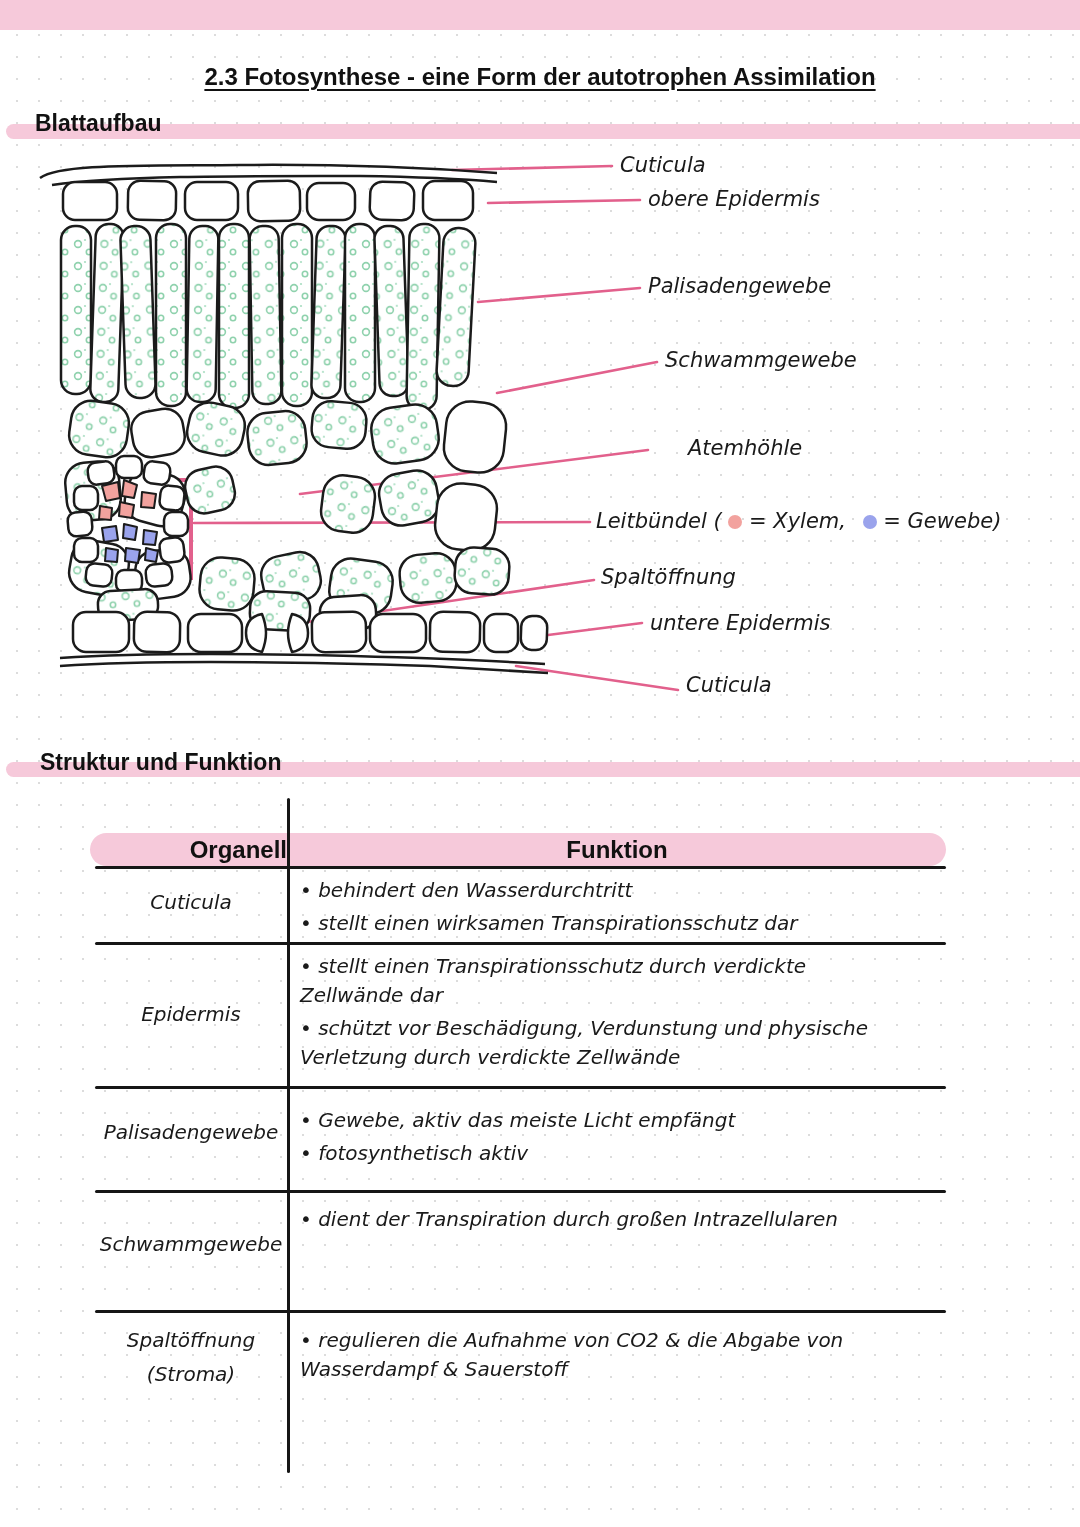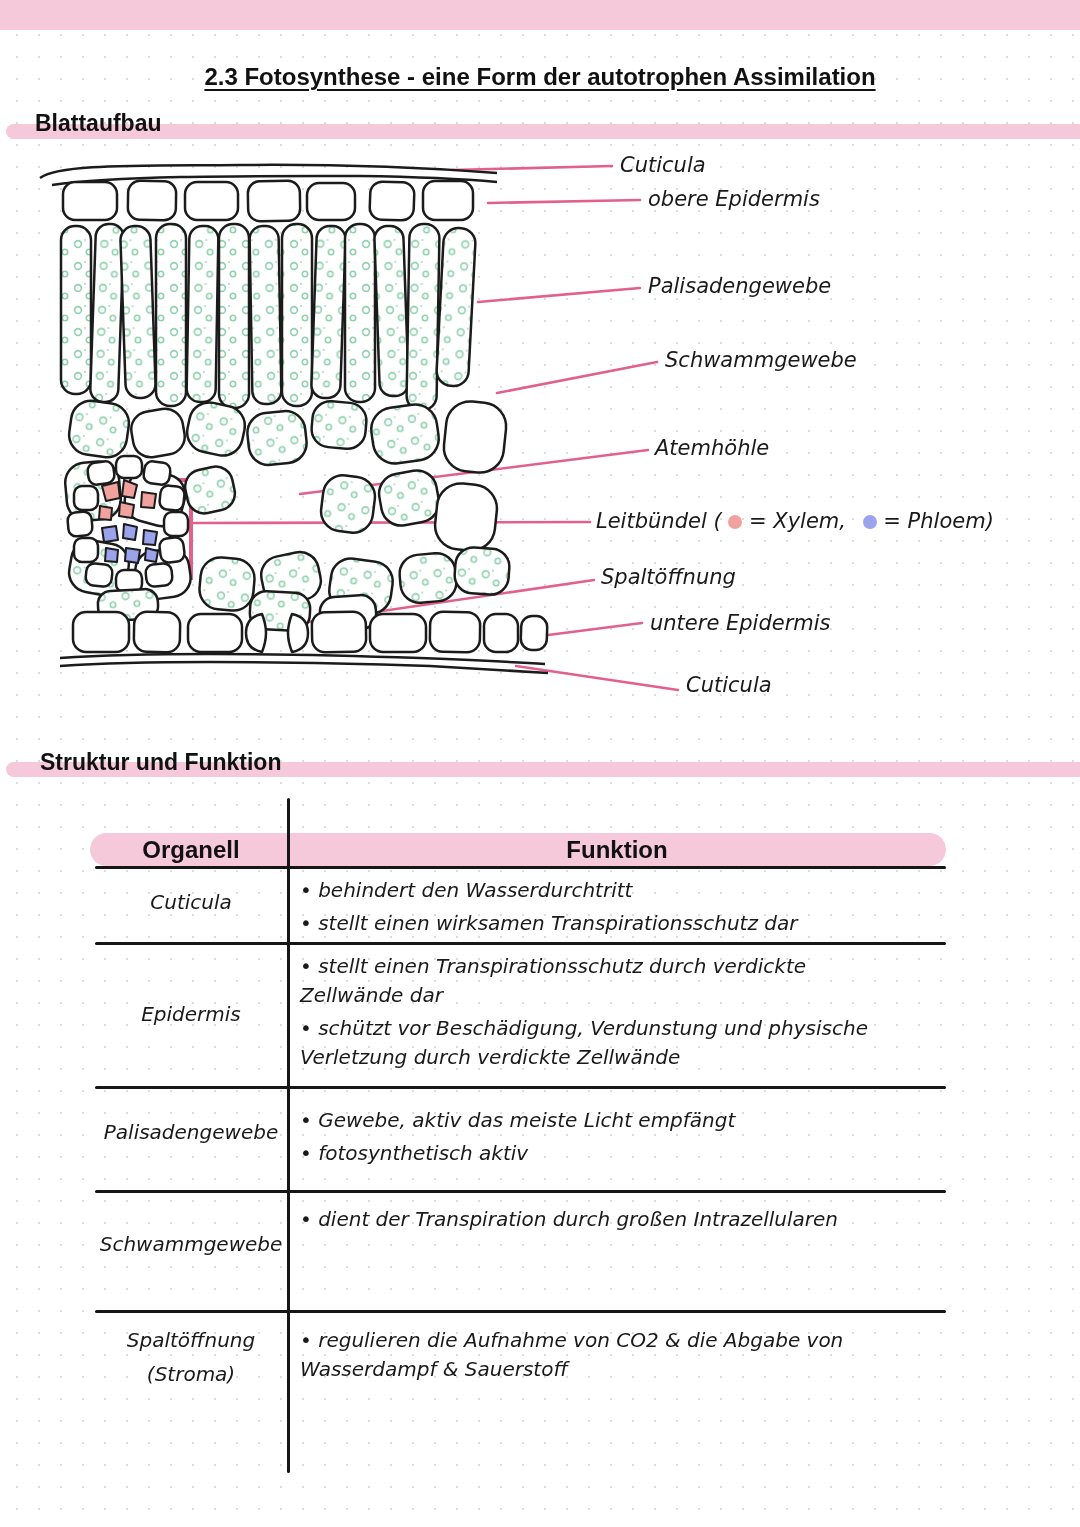--- a/index.html
+++ b/index.html
@@ -188,37 +188,37 @@
         <path d="M60,508 C150,502 300,504 420,508 C470,510 515,512 545,514"></path>
         <path d="M60,516 C150,510 300,512 430,516 C480,519 520,521 548,523"></path>
       </g>
     </g>
   </svg>
 
   <div class="dlabel hand" style="left:620px;top:153px;">Cuticula</div>
   <div class="dlabel hand" style="left:648px;top:187px;">obere Epidermis</div>
   <div class="dlabel hand" style="left:648px;top:274px;">Palisadengewebe</div>
   <div class="dlabel hand" style="left:665px;top:348px;">Schwammgewebe</div>
-  <div class="dlabel hand" style="left:655px;top:436px;">Atemhöhle</div>
+  <div class="dlabel hand" style="left:688px;top:436px;">Atemhöhle</div>
   <div class="dlabel hand" style="left:596px;top:509px;">
     <span>Leitbündel (</span>
     <span class="dot xdot"></span>
     <span>= Xylem,</span>
     <span class="dot pdot" style="margin-left:10px;"></span>
-    <span>= Phloem)</span>
+    <span>= Gewebe)</span>
   </div>
   <div class="dlabel hand" style="left:601px;top:565px;">Spaltöffnung</div>
   <div class="dlabel hand" style="left:650px;top:611px;">untere Epidermis</div>
   <div class="dlabel hand" style="left:686px;top:673px;">Cuticula</div>
 
   <div class="band sec-band" style="top:762px;"></div>
   <div class="sec-title" style="left:40px;top:749px;">Struktur und Funktion</div>
 
   <div class="pill"></div>
-  <div class="th" style="left:95px;width:192px;">Organell</div>
+  <div class="th" style="left:95px;width:192px;text-align:right;">Organell</div>
   <div class="th" style="left:289px;width:656px;">Funktion</div>
 
   <div class="tline" style="left:95px;top:866px;width:851px;height:3px;"></div>
   <div class="tline" style="left:287px;top:798px;width:3px;height:675px;"></div>
   <div class="tline" style="left:95px;top:942px;width:851px;height:3px;"></div>
   <div class="tline" style="left:95px;top:1086px;width:851px;height:3px;"></div>
   <div class="tline" style="left:95px;top:1190px;width:851px;height:3px;"></div>
   <div class="tline" style="left:95px;top:1310px;width:851px;height:3px;"></div>
 
   <div class="org hand" style="top:890px;">Cuticula</div>

